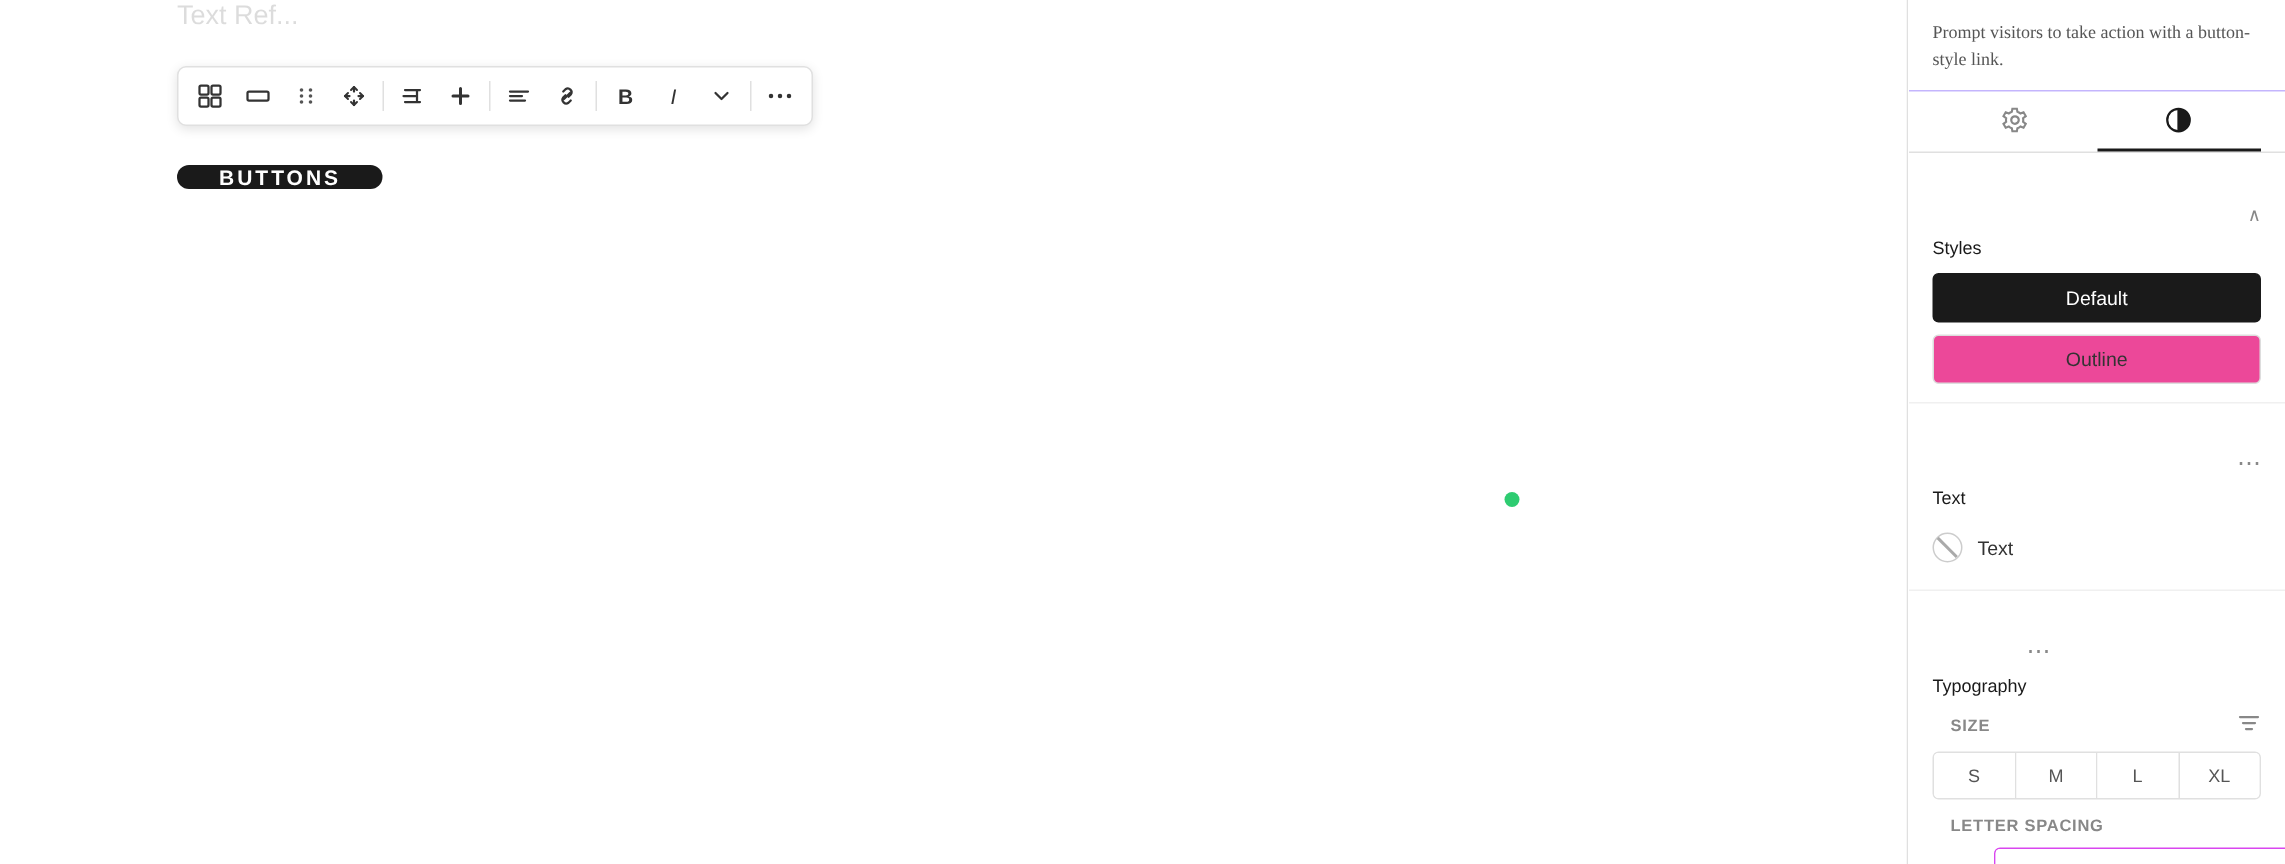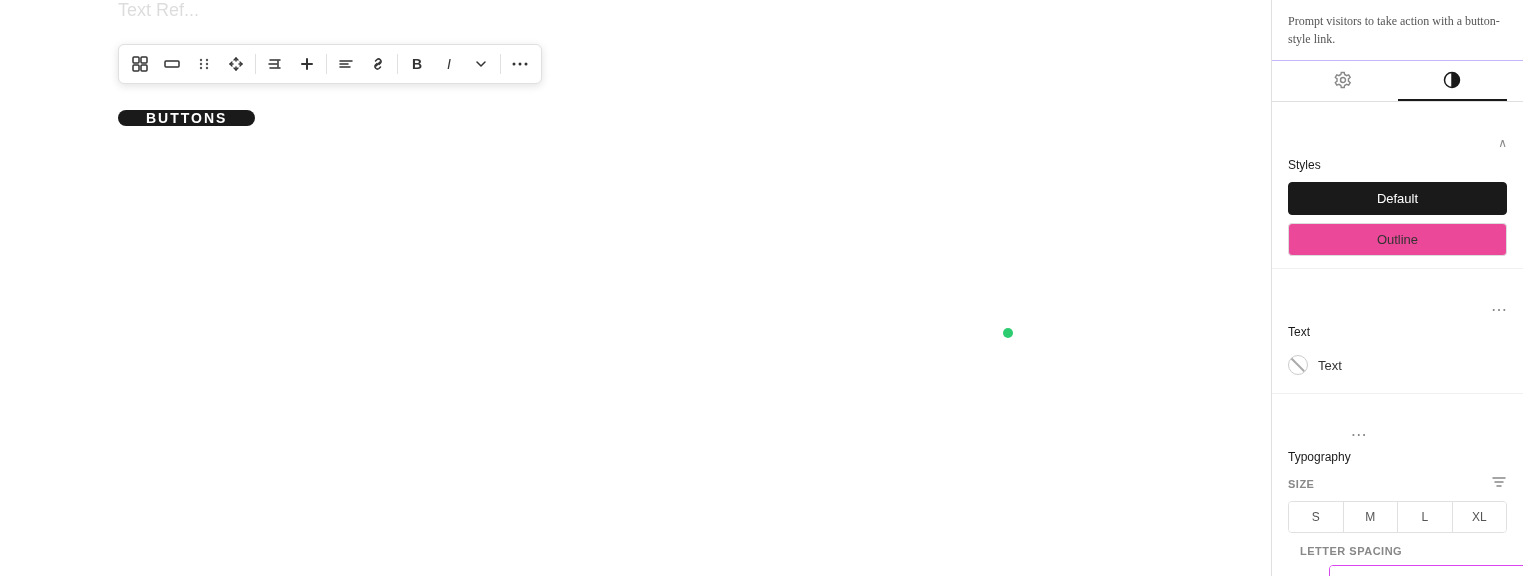--- a/index.html
+++ b/index.html
@@ -242,20 +242,21 @@
       align-items: center;
       justify-content: space-between;
       margin-bottom: 8px;
     }
     .size-label {
       font-size: 11px;
       font-weight: 600;
       color: #888;
       letter-spacing: 0.5px;
       text-transform: uppercase;
+      margin-left: 12px;
     }
     .size-filter-icon {
       color: #888;
       font-size: 14px;
       cursor: pointer;
     }
 
     
     .size-buttons {
       display: flex;

